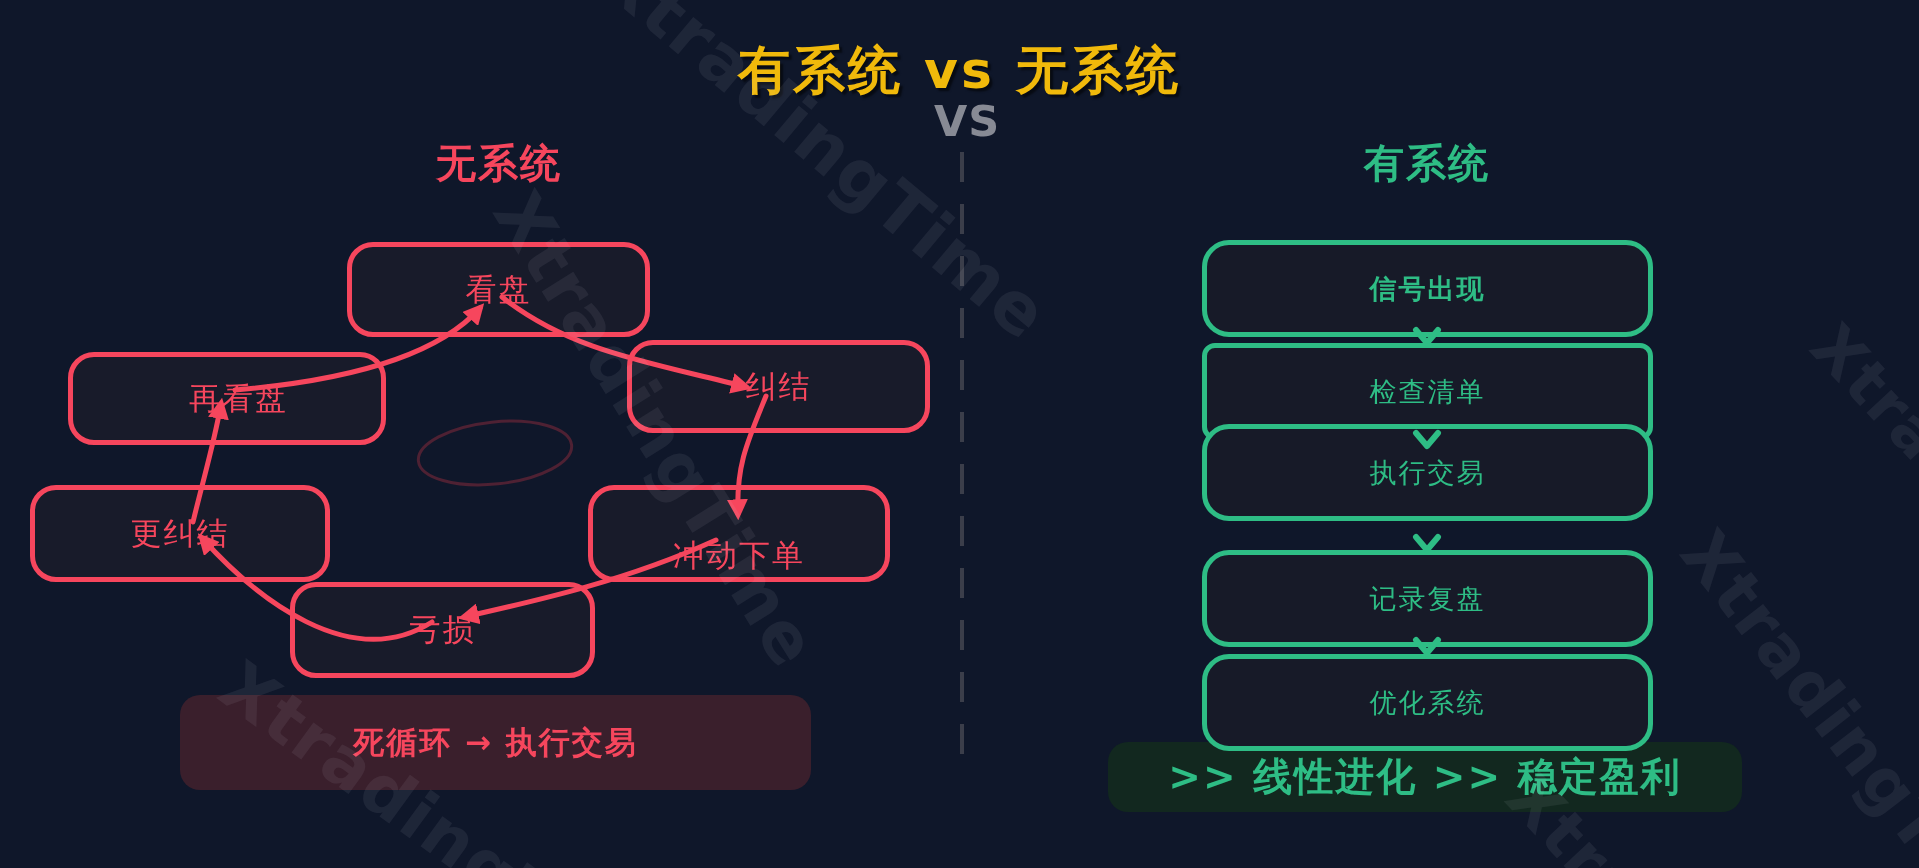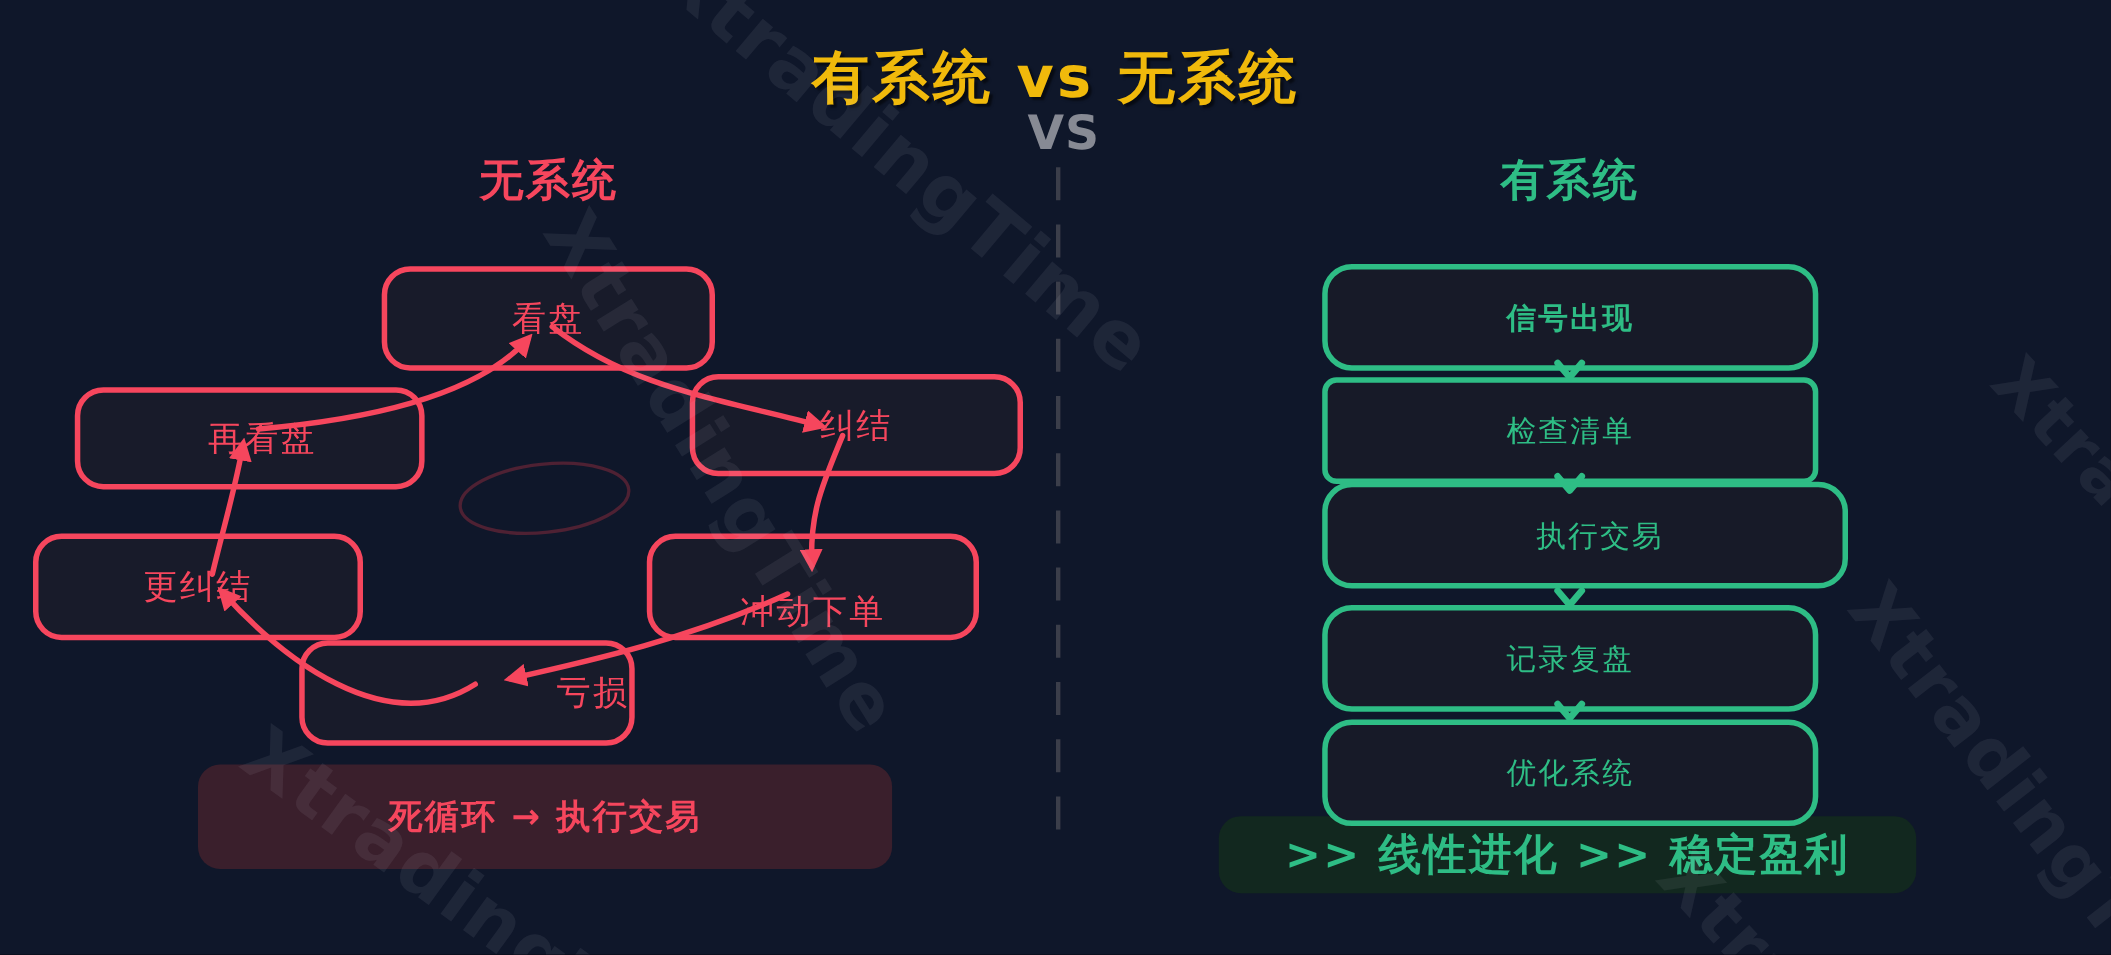--- a/index.html
+++ b/index.html
@@ -28,29 +28,29 @@
   .node{
     position:absolute;z-index:2;display:flex;align-items:center;justify-content:center;
     border:5px solid var(--pink);border-radius:26px;background:#181b2a;
     color:var(--pink);font-size:31px;letter-spacing:2px;
   }
   .node-kanpan{left:347px;top:242px;width:293px;height:85px;}
   .node-zaikanpan{left:68px;top:352px;width:285px;height:83px;padding-left:23px;}
   .node-jiujie{left:627px;top:340px;width:293px;height:83px;}
   .node-gengjiujie{left:30px;top:485px;width:290px;height:87px;}
   .node-chongdong{left:588px;top:485px;width:292px;height:87px;align-items:flex-end;}
-  .node-kuisun{left:272px;top:582px;width:295px;height:86px;justify-content:flex-end;}
+  .node-kuisun{left:290px;top:582px;width:295px;height:86px;}
 
   .step{
     position:absolute;left:1202px;width:441px;height:87px;z-index:2;
     display:flex;align-items:center;justify-content:center;
     border:5px solid var(--green);border-radius:27px;background:#171a28;
     color:var(--green);font-size:27px;letter-spacing:2px;
   }
-  .step-1{top:240px;font-weight:bold;}.step-2{top:343px;border-radius:13px;}.step-3{top:438px;padding-left:27px;}
+  .step-1{top:240px;font-weight:bold;}.step-2{top:343px;border-radius:13px;}.step-3{top:424px;}
   .step-4{top:550px;}.step-5{top:654px;}
 
   .banner{
     position:absolute;z-index:1;display:flex;align-items:center;justify-content:center;
     border-radius:20px;font-weight:700;letter-spacing:2px;
   }
   .banner-left{
     left:180px;top:695px;width:631px;height:95px;
     background:#3a1f2c;color:var(--pink);font-size:31px;
   }

